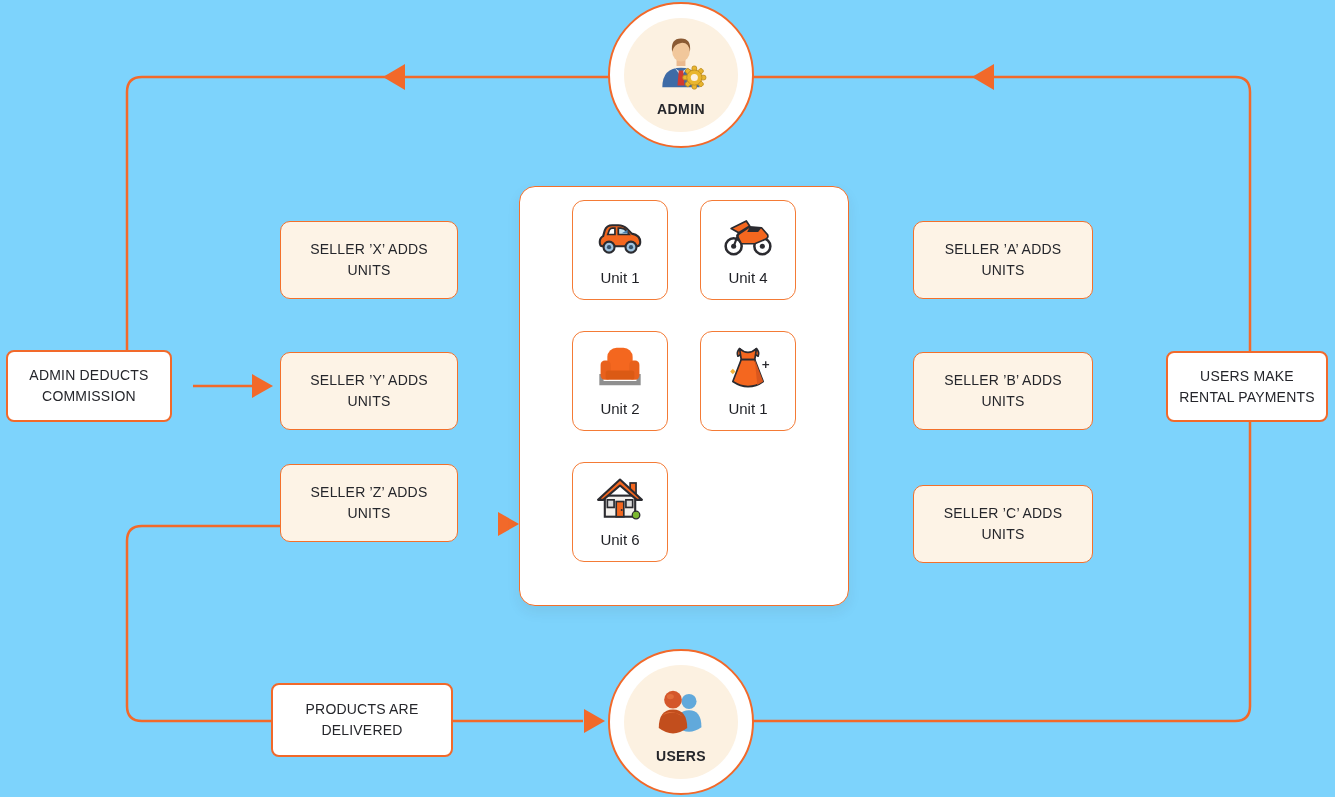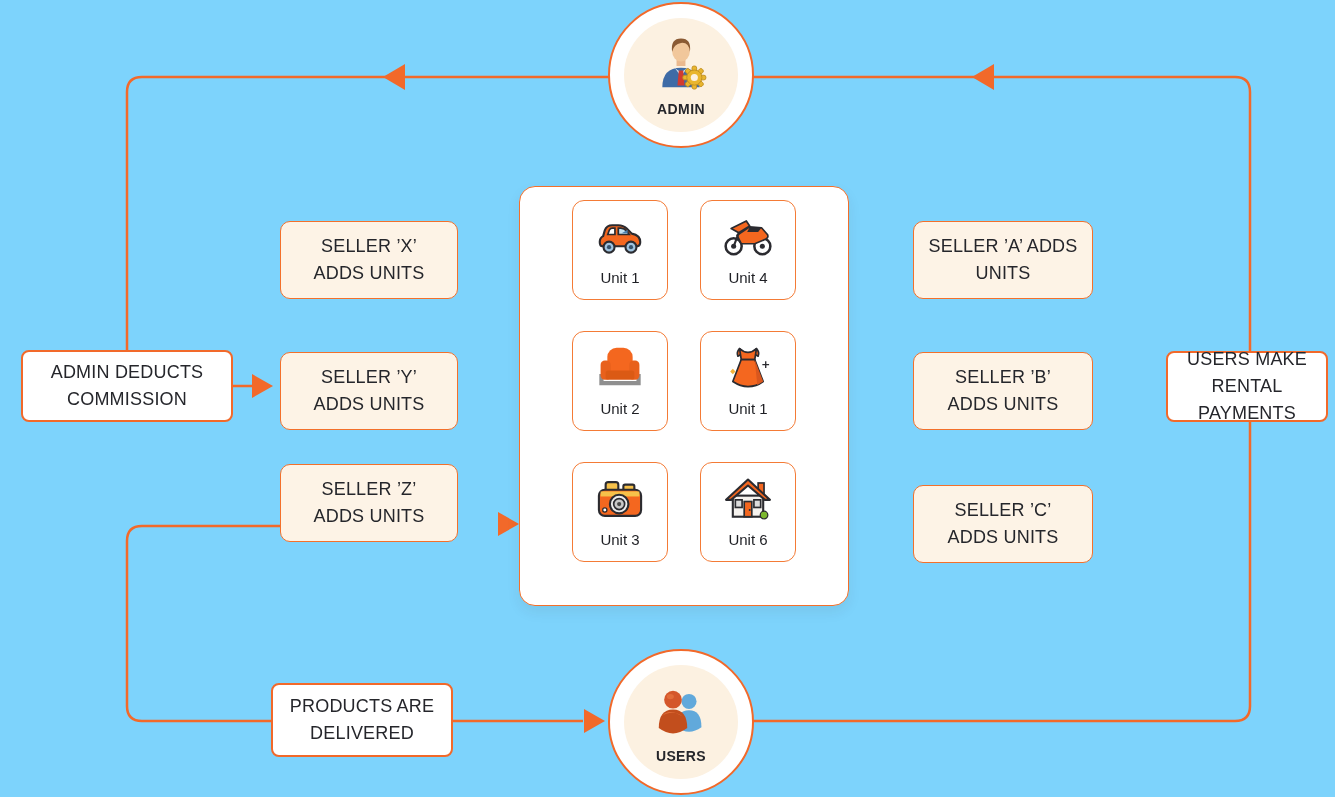--- a/index.html
+++ b/index.html
@@ -26,21 +26,21 @@
     background:#FCF1E1;
     display:flex;flex-direction:column;align-items:center;justify-content:center;
   }
   .node-label{
     font-size:14px;font-weight:700;letter-spacing:.4px;color:#25262B;margin-top:3px;
   }
 
   .flow-box{
     position:absolute;z-index:2;box-sizing:border-box;
     display:flex;align-items:center;justify-content:center;text-align:center;
-    font-size:18px;line-height:1.5;font-weight:500;letter-spacing:.2px;color:#25262B;
+    font-size:14px;line-height:1.5;font-weight:500;letter-spacing:.2px;color:#25262B;
     padding:6px 14px;
   }
   .white-box{background:#ffffff;border:2px solid #F2692A;border-radius:8px;}
   .cream-box{background:#FDF3E6;border:1.5px solid #F3702B;border-radius:10px;}
 
   .units-panel{
     position:absolute;z-index:2;left:519px;top:186px;
     width:330px;height:420px;box-sizing:border-box;
     background:#ffffff;border:1.5px solid #F3702B;border-radius:16px;
     box-shadow:0 6px 14px rgba(60,40,20,.07);
@@ -106,21 +106,21 @@
         <path d="M31 52 Q31 33 45 33 Q59 33 59 52 Q52 57 45 57 Q38 57 31 52 Z" fill="#61A9DB"></path>
         <circle cx="27" cy="21" r="10" fill="#D4572B"></circle>
         <ellipse cx="24" cy="17.5" rx="4" ry="3" fill="#E26C39"></ellipse>
         <path d="M11 53 Q11 32 27 32 Q43 32 43 53 Q35 59 27 59 Q19 59 11 53 Z" fill="#C24E1D"></path>
         <path d="M14 40 Q20 35 30 36 L38 40 Q30 34 22 35 Q17 36 14 40 Z" fill="#DE6A35"></path>
       </svg>
       <div class="node-label">USERS</div>
     </div>
   </div>
 
-  <div class="flow-box white-box" style="left:21px;top:350px;width:212px;height:72px;">
+  <div class="flow-box white-box" style="left:6px;top:350px;width:166px;height:72px;">
     <span>ADMIN DEDUCTS COMMISSION</span>
   </div>
 
   <div class="flow-box cream-box" style="left:280px;top:221px;width:178px;height:78px;">
     <span>SELLER ’X’ ADDS UNITS</span>
   </div>
   <div class="flow-box cream-box" style="left:280px;top:352px;width:178px;height:78px;">
     <span>SELLER ’Y’ ADDS UNITS</span>
   </div>
   <div class="flow-box cream-box" style="left:280px;top:464px;width:178px;height:78px;">
@@ -192,33 +192,20 @@
         <path d="M42 9 Q46 13 44 18 L37 14 Z" fill="#F4671F" stroke="#2B2B30" stroke-width="2" stroke-linejoin="round"></path>
         <path d="M22 9 Q32 18 42 9 L40 22 L24 22 Z" fill="#F4671F" stroke="#2B2B30" stroke-width="2" stroke-linejoin="round"></path>
         <path d="M24 22 L14 48 Q23 54 32 54 Q42 54 50 48 L40 22 Z" fill="#F4671F" stroke="#2B2B30" stroke-width="2" stroke-linejoin="round"></path>
         <path d="M40 22 L50 48 L43 52 Z" fill="#D9571E"></path>
         <path d="M53 24 v8 M49 28 h8" stroke="#2B2B30" stroke-width="1.6"></path>
         <path d="M14 33 l3.2 3.2 l-3.2 3.2 l-3.2 -3.2 Z" fill="#F2B33B"></path>
       </svg>
       <div class="unit-label">Unit 1</div>
     </div>
 
-    <div class="unit-card">
-      <svg class="icon" viewBox="0 0 64 64">
-        <rect x="15" y="12" width="15" height="11" rx="3" fill="#F6C14A" stroke="#2B2B30" stroke-width="2.5"></rect>
-        <rect x="36" y="15" width="13" height="8" rx="2" fill="#F6C14A" stroke="#2B2B30" stroke-width="2.5"></rect>
-        <rect x="7" y="21" width="50" height="31" rx="7" fill="#F4671F" stroke="#2B2B30" stroke-width="2.5"></rect>
-        <rect x="9" y="23" width="46" height="6" fill="#F6C14A"></rect>
-        <circle cx="31" cy="38" r="11" fill="#EDEDED" stroke="#2B2B30" stroke-width="2.5"></circle>
-        <circle cx="31" cy="38" r="6.5" fill="#C9C9C9" stroke="#2B2B30" stroke-width="2"></circle>
-        <circle cx="31" cy="38" r="2.5" fill="#4A4A4A"></circle>
-        <circle cx="14" cy="45" r="2.5" fill="#FFFFFF" stroke="#2B2B30" stroke-width="1.5"></circle>
-      </svg>
-      <div class="unit-label">Unit 3</div>
-    </div>
 
     <div class="unit-card">
       <svg class="icon" viewBox="0 0 64 64">
         <rect x="44" y="13" width="7" height="14" fill="#F4671F" stroke="#2B2B30" stroke-width="2"></rect>
         <rect x="14" y="28" width="36" height="25" fill="#F5F2EE" stroke="#2B2B30" stroke-width="2.5"></rect>
         <path d="M6 33 L32 9 L58 33 L52 33 L32 16 L12 33 Z" fill="#F4671F" stroke="#2B2B30" stroke-width="2.5" stroke-linejoin="round"></path>
         <rect x="17" y="33" width="8" height="9" fill="#DCDCDC" stroke="#2B2B30" stroke-width="2"></rect>
         <rect x="39" y="33" width="8" height="9" fill="#DCDCDC" stroke="#2B2B30" stroke-width="2"></rect>
         <rect x="27.5" y="35" width="9" height="18" fill="#F4671F" stroke="#2B2B30" stroke-width="2"></rect>
         <circle cx="34" cy="45" r="1.2" fill="#2B2B30"></circle>

